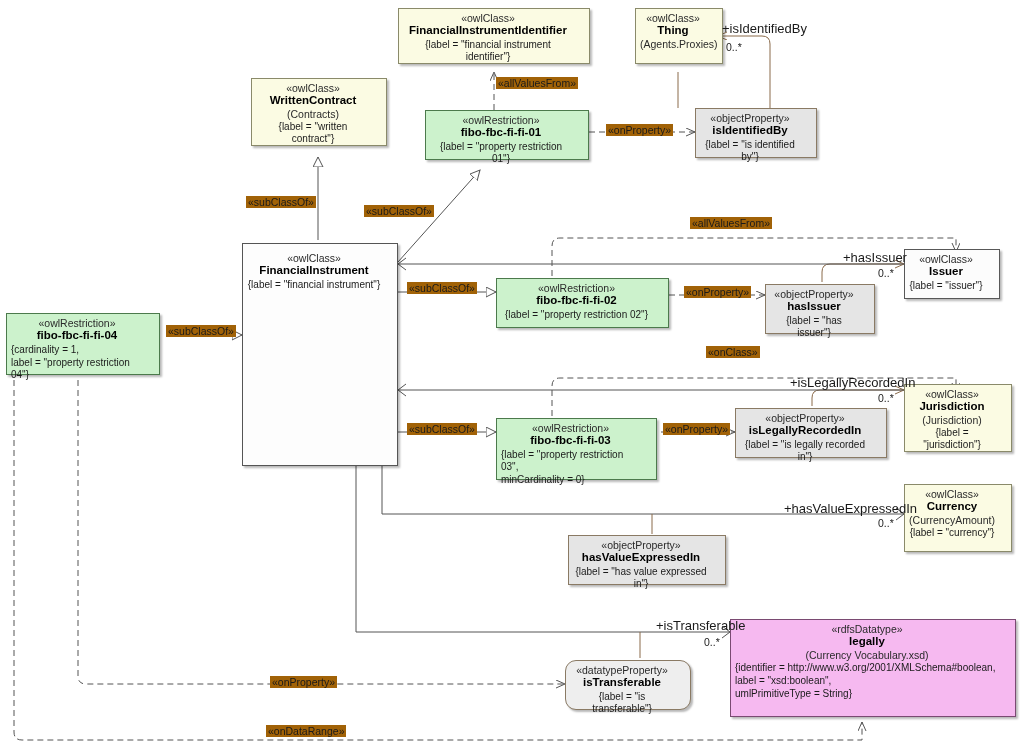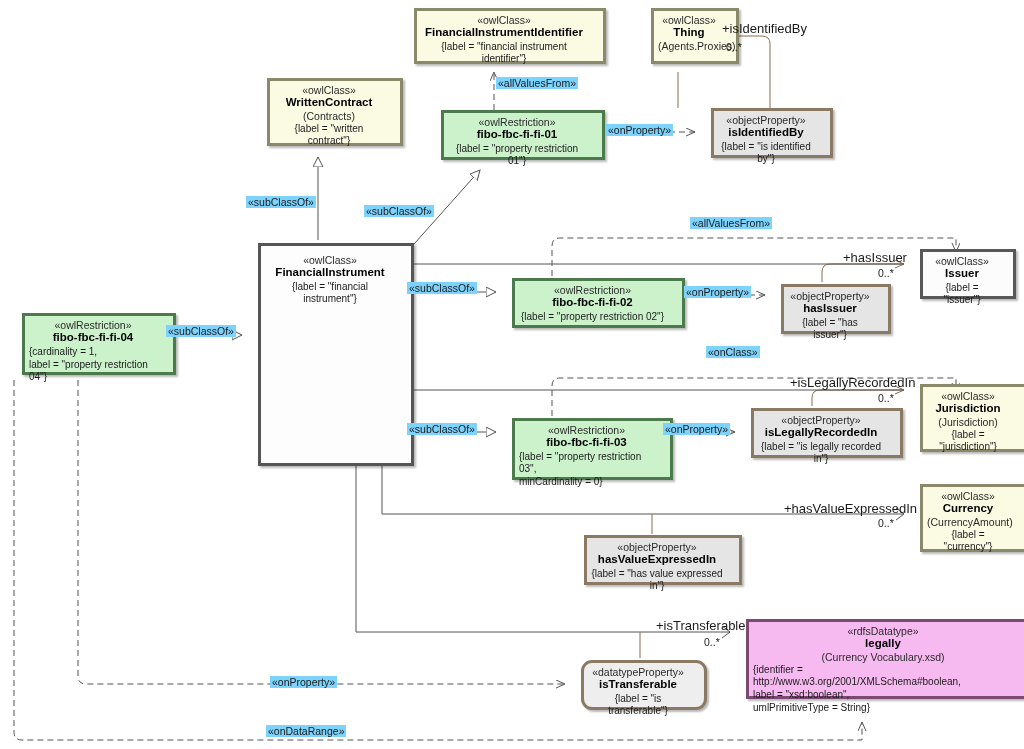--- a/index.html
+++ b/index.html
@@ -19,26 +19,25 @@
     position: absolute;
     left: 0;
     top: 0;
     width: 1024px;
     height: 749px;
     pointer-events: none;
   }
   .node {
     position: absolute;
     box-sizing: border-box;
-    border: 3px solid #4c1d95;
+    border: 1px solid #4c1d95;
     text-align: center;
     padding: 3px 16px 4px 4px;
     line-height: 1.18;
     box-shadow: 2px 2px 2px rgba(0,0,0,0.28);
-    margin-left: 16px;
   }
   .node .stereo {
     font-size: 10.5px;
     color: #2a2a2a;
   }
   .node .name {
     font-size: 11.5px;
     font-weight: bold;
     color: #000;
   }
@@ -85,21 +84,21 @@
     border-color: #555;
   }
   .c-big .inner {
     padding-top: 5px;
   }
   .edge-label {
     position: absolute;
     font-size: 10.5px;
     color: #1a1a1a;
     white-space: nowrap;
-    background: #7dd3fc;
+    background: #a16207;
     padding: 0 2px;
     text-align: right;
   }
   .mult-label {
     position: absolute;
     font-size: 10.5px;
     color: #1a1a1a;
     white-space: nowrap;
   }
   .role-label {
@@ -277,21 +276,21 @@
     <div class="name">hasValueExpressedIn</div>
     <div class="props">{label = "has value expressed in"}</div>
   </div>
 
   <div class="node c-dataprop" style="left:565px; top:660px; width:126px; height:50px;">
     <div class="stereo">«datatypeProperty»</div>
     <div class="name">isTransferable</div>
     <div class="props">{label = "is transferable"}</div>
   </div>
 
-  <div class="node c-datatype" style="left:730px; top:619px; width:286px; height:80px;">
+  <div class="node c-datatype" style="left:730px; top:619px; width:286px; height:98px;">
     <div class="stereo">«rdfsDatatype»</div>
     <div class="name">legally</div>
     <div class="pkg">(Currency Vocabulary.xsd)</div>
     <div class="props left">{identifier = http://www.w3.org/2001/XMLSchema#boolean,</div>
     <div class="props left">label = "xsd:boolean",</div>
     <div class="props left">umlPrimitiveType = String}</div>
   </div>
 
   <div class="edge-label" style="left:496px; top:77px;">«allValuesFrom»</div>
 

